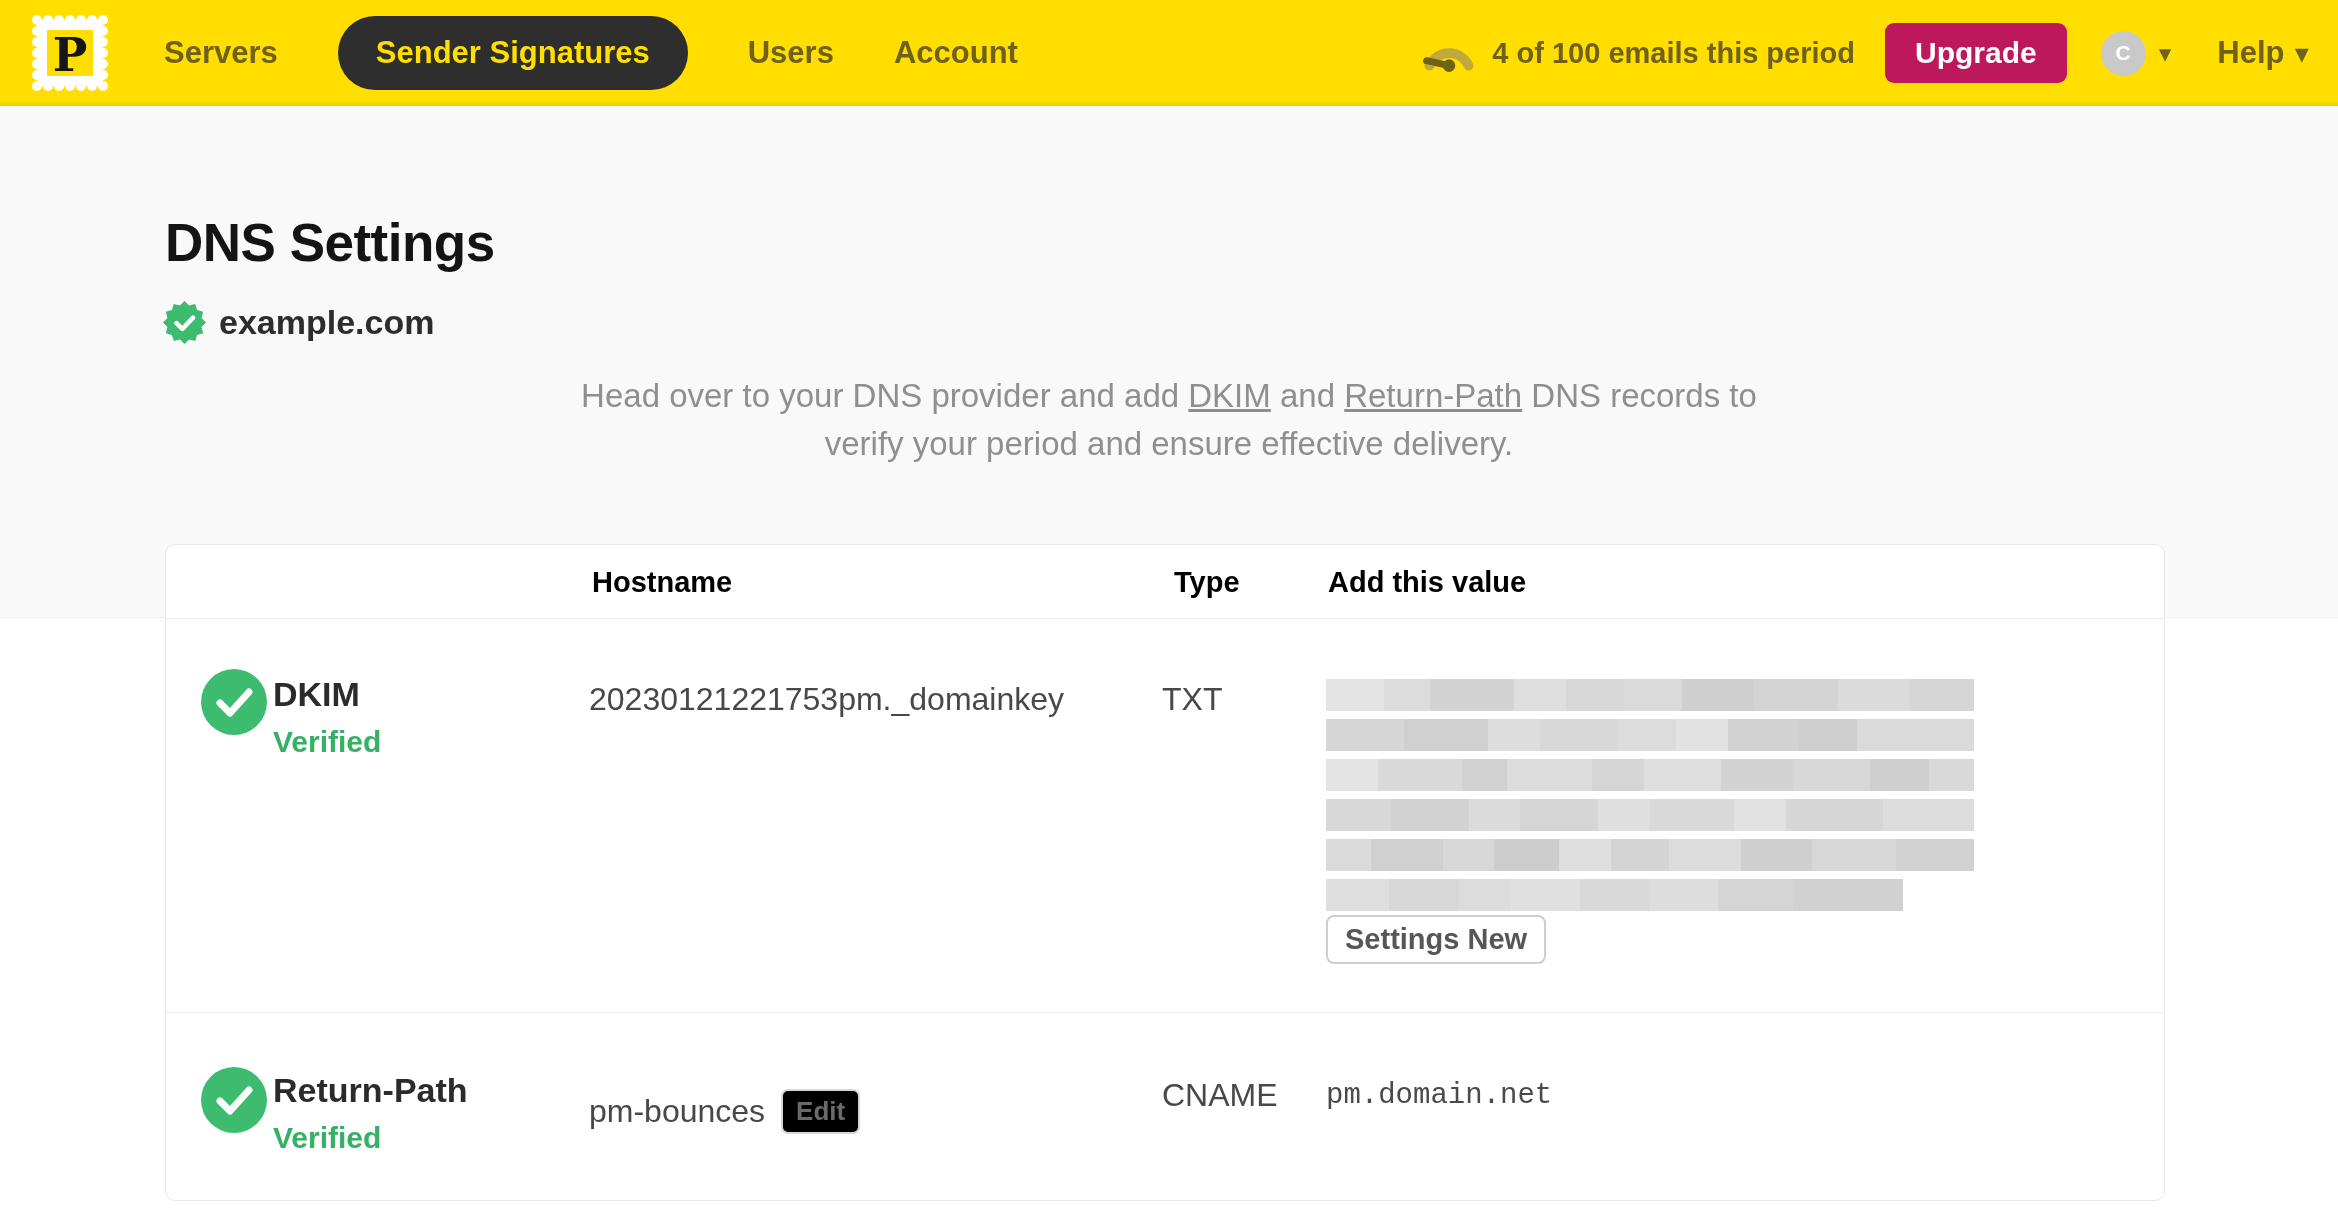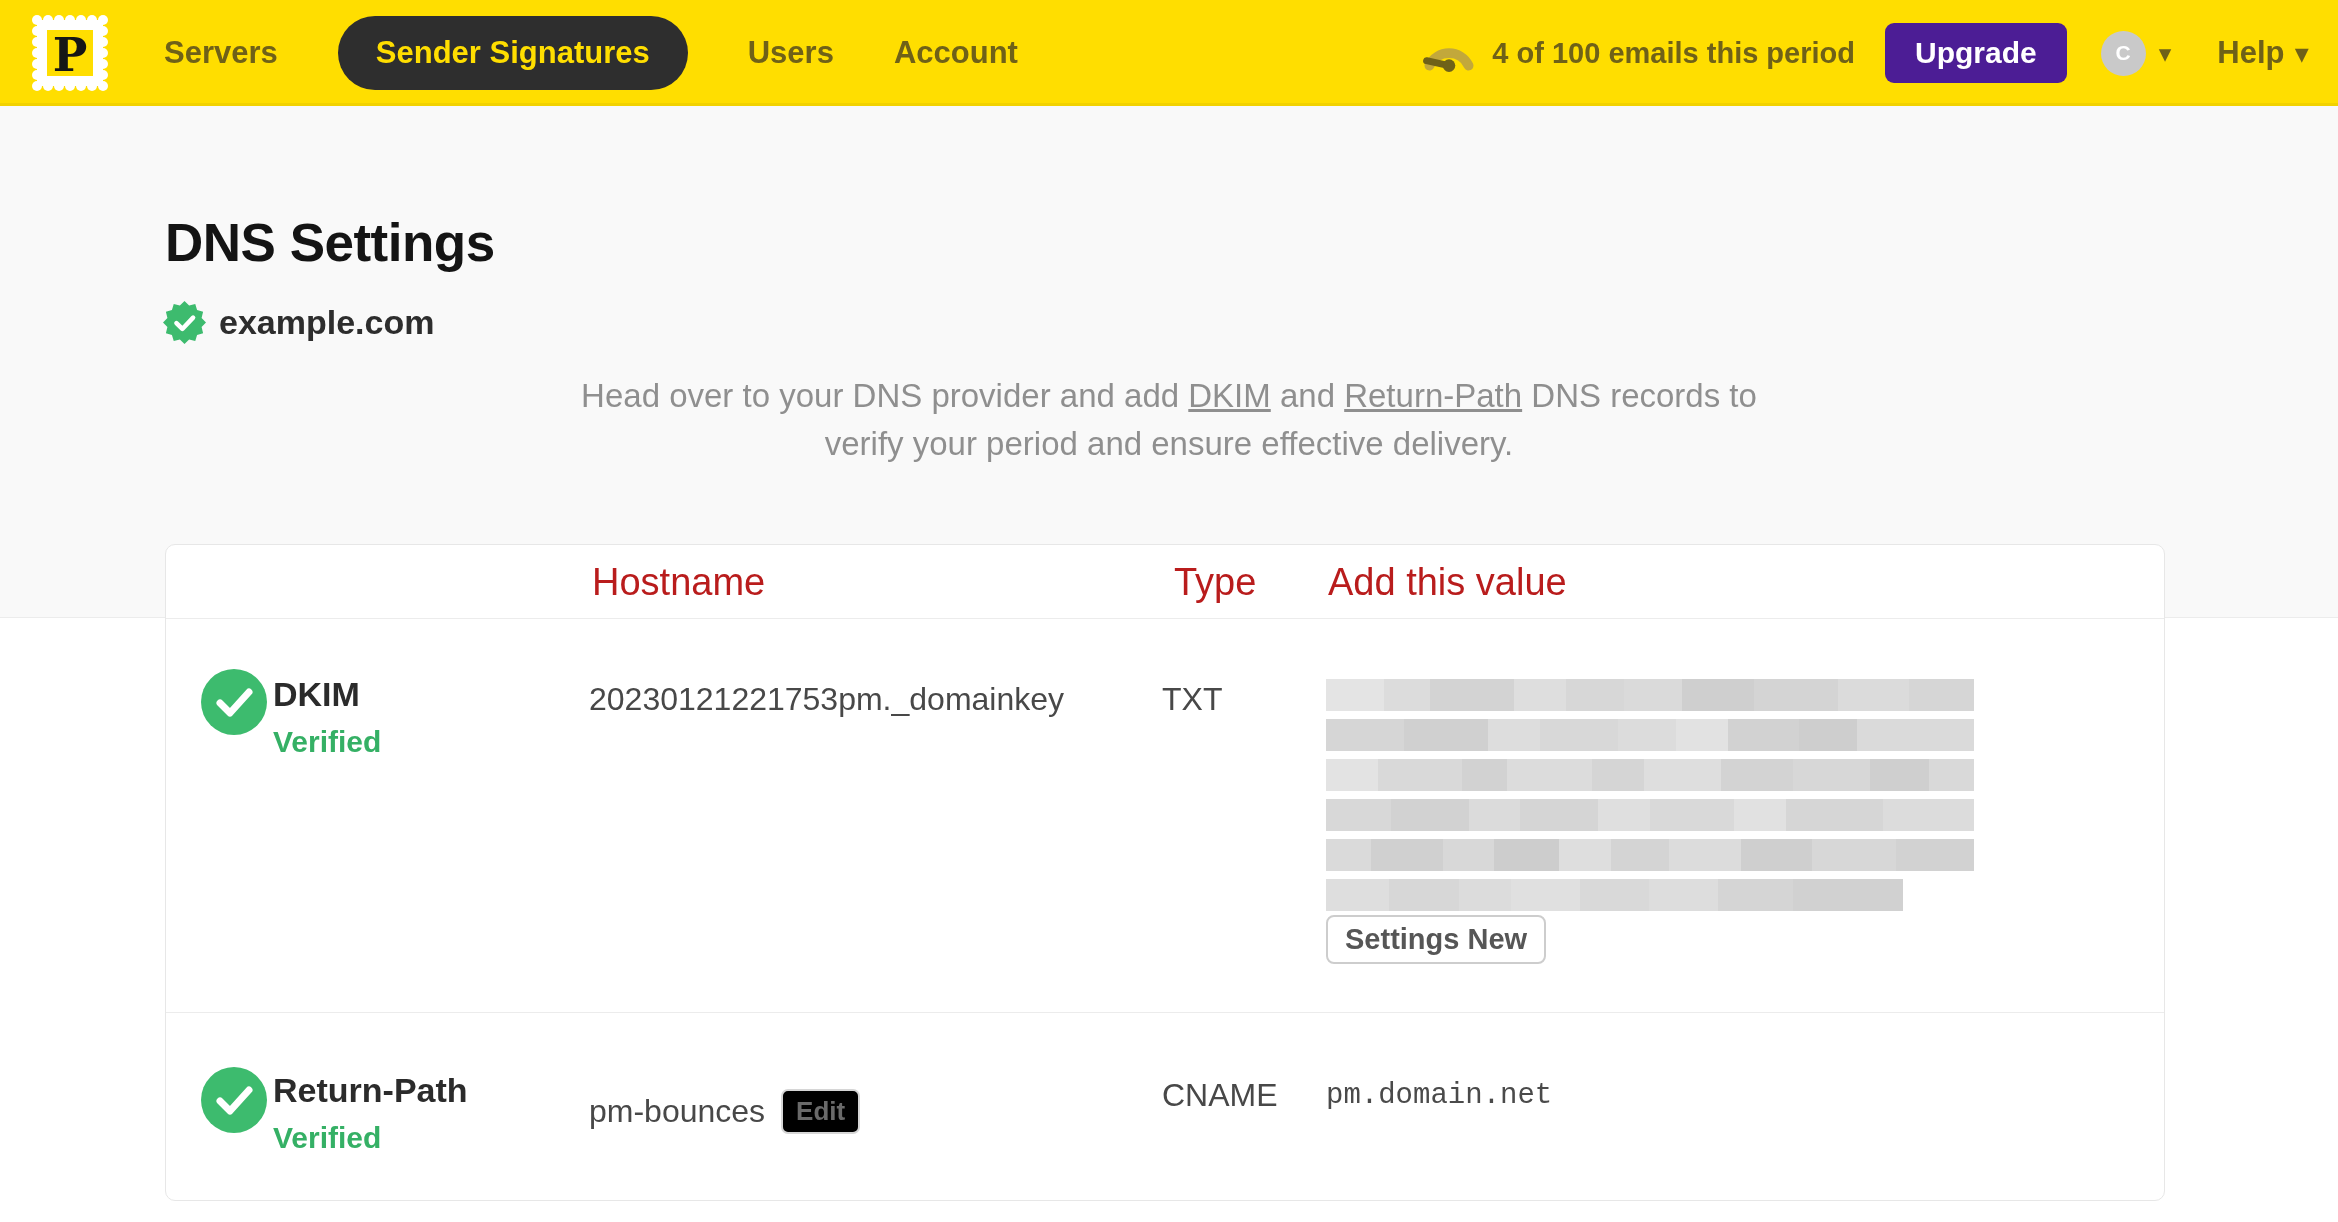--- a/index.html
+++ b/index.html
@@ -15,21 +15,21 @@
     box-shadow:inset 0 -3px 0 rgba(0,0,0,0.05);z-index:5;
   }
   .logo{width:80px;height:80px;margin-right:54px;flex:0 0 auto;cursor:pointer;}
   .nav-links{display:flex;align-items:center;gap:60px;}
   .nav-link{font-size:31px;font-weight:bold;color:#6f6118;cursor:pointer;white-space:nowrap;}
   .nav-link.active{background:#2e2e2e;color:#ffde00;padding:19px 38px;border-radius:999px;}
   .nav-right{margin-left:auto;display:flex;align-items:center;}
   .usage{display:flex;align-items:center;gap:15px;font-size:29px;font-weight:bold;color:#6f6118;}
   .gauge{width:56px;height:40px;}
   .upgrade-btn{
-    margin-left:30px;background:#4c1d95;color:#fff;font-size:30px;font-weight:bold;
+    margin-left:30px;background:#be185d;color:#fff;font-size:30px;font-weight:bold;
     font-family:"Liberation Sans",sans-serif;padding:13px 30px;border-radius:9px;border:none;cursor:pointer;
   }
   .avatar-wrap{margin-left:34px;display:flex;align-items:center;gap:13px;cursor:pointer;}
   .avatar{
     width:45px;height:45px;border-radius:50%;background:#c9c9c9;color:#fff;
     font-weight:bold;font-size:21px;display:flex;align-items:center;justify-content:center;
   }
   .caret{color:#6f6118;font-size:25px;line-height:1;}
   .help{margin-left:46px;display:flex;align-items:center;gap:11px;cursor:pointer;
         font-size:31px;font-weight:bold;color:#6f6118;}
@@ -42,21 +42,21 @@
   .domain-name{font-size:34px;font-weight:bold;color:#2d2d2d;}
   .desc{position:absolute;left:0;right:0;top:372px;text-align:center;
         font-size:33px;color:#8f8f8f;line-height:48px;}
   .desc a{color:#8f8f8f;text-decoration:underline;cursor:pointer;}
   
   .card{
     position:absolute;left:165px;top:544px;width:2000px;height:657px;background:#fff;
     border:1px solid #e7e7e7;border-radius:10px;box-sizing:border-box;z-index:2;
   }
   .thead{position:relative;height:73px;border-bottom:1px solid #ececec;}
-  .th{position:absolute;top:50%;transform:translateY(-50%);font-size:38px;color:#b91c1c;}
+  .th{position:absolute;top:50%;transform:translateY(-50%);font-size:29px;color:#000000;font-weight:bold;}
   .th-hostname{left:426px;} .th-type{left:1008px;} .th-value{left:1162px;}
   .trow{position:relative;}
   .row-dkim{height:393px;border-bottom:1px solid #ececec;}
   .row-rp{height:189px;}
   .check-circle{position:absolute;left:35px;width:66px;height:66px;}
   .row-dkim .check-circle{top:50px;} .row-rp .check-circle{top:54px;}
   .row-name{position:absolute;left:107px;font-size:34px;font-weight:bold;color:#2b2b2b;}
   .row-dkim .row-name{top:56px;} .row-rp .row-name{top:58px;}
   .row-status{position:absolute;left:107px;font-size:30px;font-weight:bold;color:#35b065;}
   .row-dkim .row-status{top:106px;} .row-rp .row-status{top:108px;}

